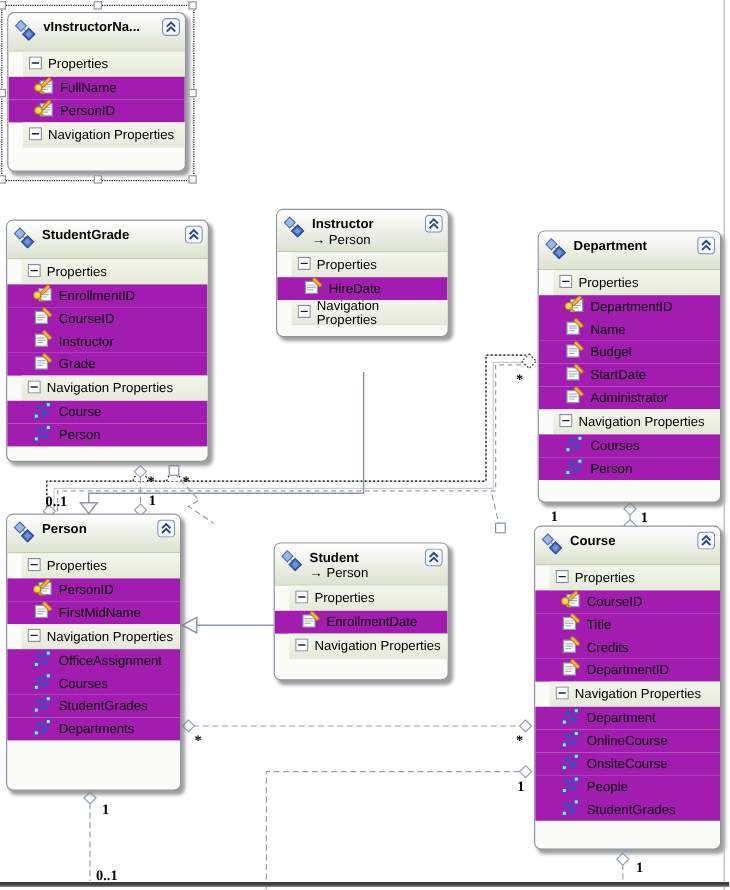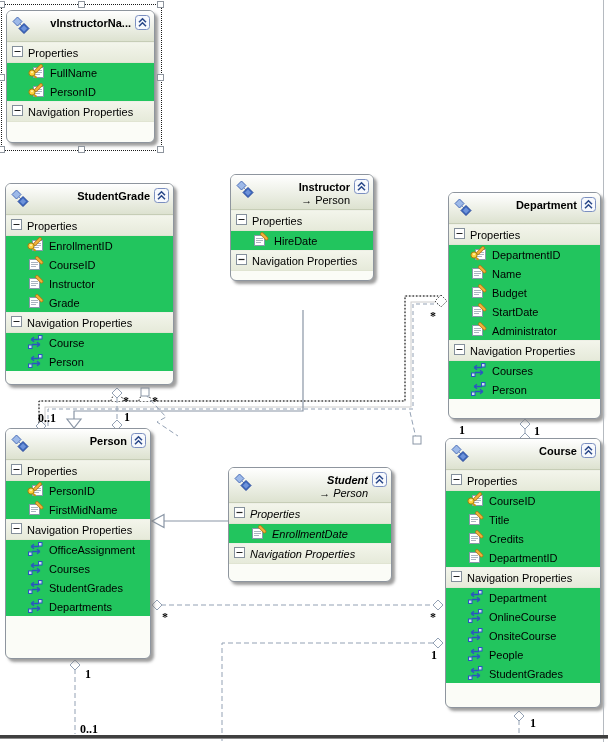--- a/index.html
+++ b/index.html
@@ -1,35 +1,35 @@
 <!DOCTYPE html>
 <html><head>
 <meta charset="utf-8">
 <style>
   html,body{margin:0;padding:0;background:#fff;}
   #canvas{position:relative;width:608px;height:742px;background:#ffffff;overflow:hidden;
           font-family:"Liberation Sans",sans-serif;-webkit-font-smoothing:antialiased;}
   #connector-layer{position:absolute;left:0;top:0;z-index:1;}
   .entity{position:absolute;z-index:2;border:1px solid #8e959e;border-radius:6px;
           background:#fbfcf7;box-shadow:3px 3px 3px rgba(125,125,125,.75);overflow:hidden;
-          box-sizing:border-box;text-align:right;}
+          box-sizing:border-box;}
   .e-header{display:flex;align-items:flex-start;padding:4px 4px 3px 5px;
             background:linear-gradient(#ffffff,#dde2d0);border-bottom:1px solid #c6cdb6;}
   .e-icon{flex:0 0 auto;margin-right:6px;margin-top:1px;}
   .e-titlebox{flex:1 1 auto;min-width:0;}
   .e-title{font-size:11px;font-weight:bold;color:#000;padding-top:2px;white-space:nowrap;
            overflow:hidden;}
   .e-base{font-size:11px;color:#000;padding-top:1px;white-space:nowrap;}
   .e-base .arrow{font-weight:bold;margin-right:3px;}
   .collapse-btn{flex:0 0 auto;margin-left:4px;cursor:pointer;}
   .e-section{display:flex;align-items:center;gap:5px;height:21px;padding:0 4px 0 5px;
              font-size:11px;color:#000;background:linear-gradient(#f3f5eb,#e6eada);
-             border-top:1px solid #eef0e6;border-bottom:1px solid #e0e4d2;box-sizing:border-box;}
+             border-top:1px solid #eef0e6;border-bottom:1px solid #e0e4d2;box-sizing:border-box;margin-left:12px;}
   .e-row{display:flex;align-items:center;gap:5px;height:19px;padding-left:21px;
-         font-size:11px;color:#000;background:#22c55e;white-space:nowrap;}
+         font-size:11px;color:#000;background:#a21caf;white-space:nowrap;}
   .sel-rect{position:absolute;z-index:3;border:1px dotted #1a1a1a;pointer-events:none;}
   .sel-handle{position:absolute;z-index:4;width:7px;height:7px;background:#fff;
               border:1px solid #8e959e;box-sizing:border-box;}
   .edge{position:absolute;z-index:5;}
   svg text.mult{font-family:"Liberation Serif",serif;font-size:12px;font-weight:bold;fill:#000;}
 </style>
 </head>
 <body>
 
 <div id="canvas" style="width: 608px; height: 742px;">
@@ -486,21 +486,21 @@
       <div class="e-row">
         <span><svg width="17" height="16" viewBox="0 0 17 16">
     <rect x="11.5" y="1.5" width="3.5" height="3.5" fill="#cdd9f4" stroke="#2b55c0"></rect>
     <rect x="1.5" y="11" width="3.5" height="3.5" fill="#cdd9f4" stroke="#2b55c0"></rect>
     <path d="M12,5.5 L4,5.5 M4,5.5 l3,-2.2 M4,5.5 l3,2.2" fill="none" stroke="#2b55c0" stroke-width="1.4"></path>
     <path d="M5,10.5 L13,10.5 M13,10.5 l-3,-2.2 M13,10.5 l-3,2.2" fill="none" stroke="#2b55c0" stroke-width="1.4"></path>
           </svg></span>
                        <span>Departments</span>
       </div>
     </div>
-    <div class="entity" style="left: 228px; top: 467px; width: 164px; height: 115px; font-style: italic;">
+    <div class="entity" style="left: 228px; top: 452px; width: 146px; height: 115px;">
     <div class="e-header">
       <span class="e-icon"><svg width="18" height="18" viewBox="0 0 18 18">
     <polygon points="5.5,1 10,5.5 5.5,10 1,5.5" fill="#9db9e8" stroke="#4a6db8"></polygon>
     <line x1="8" y1="8" x2="10.5" y2="10.5" stroke="#7a92c8"></line>
     <polygon points="12,7.5 17,12.5 12,17.5 7,12.5" fill="#3f6bc0" stroke="#27469a"></polygon>
     <polygon points="12,9.5 15,12.5 12,15.5 9,12.5" fill="#6f93da" stroke="none"></polygon>
           </svg></span>
       <div class="e-titlebox">
         <div class="e-title">Student</div>
         <div class="e-base">

